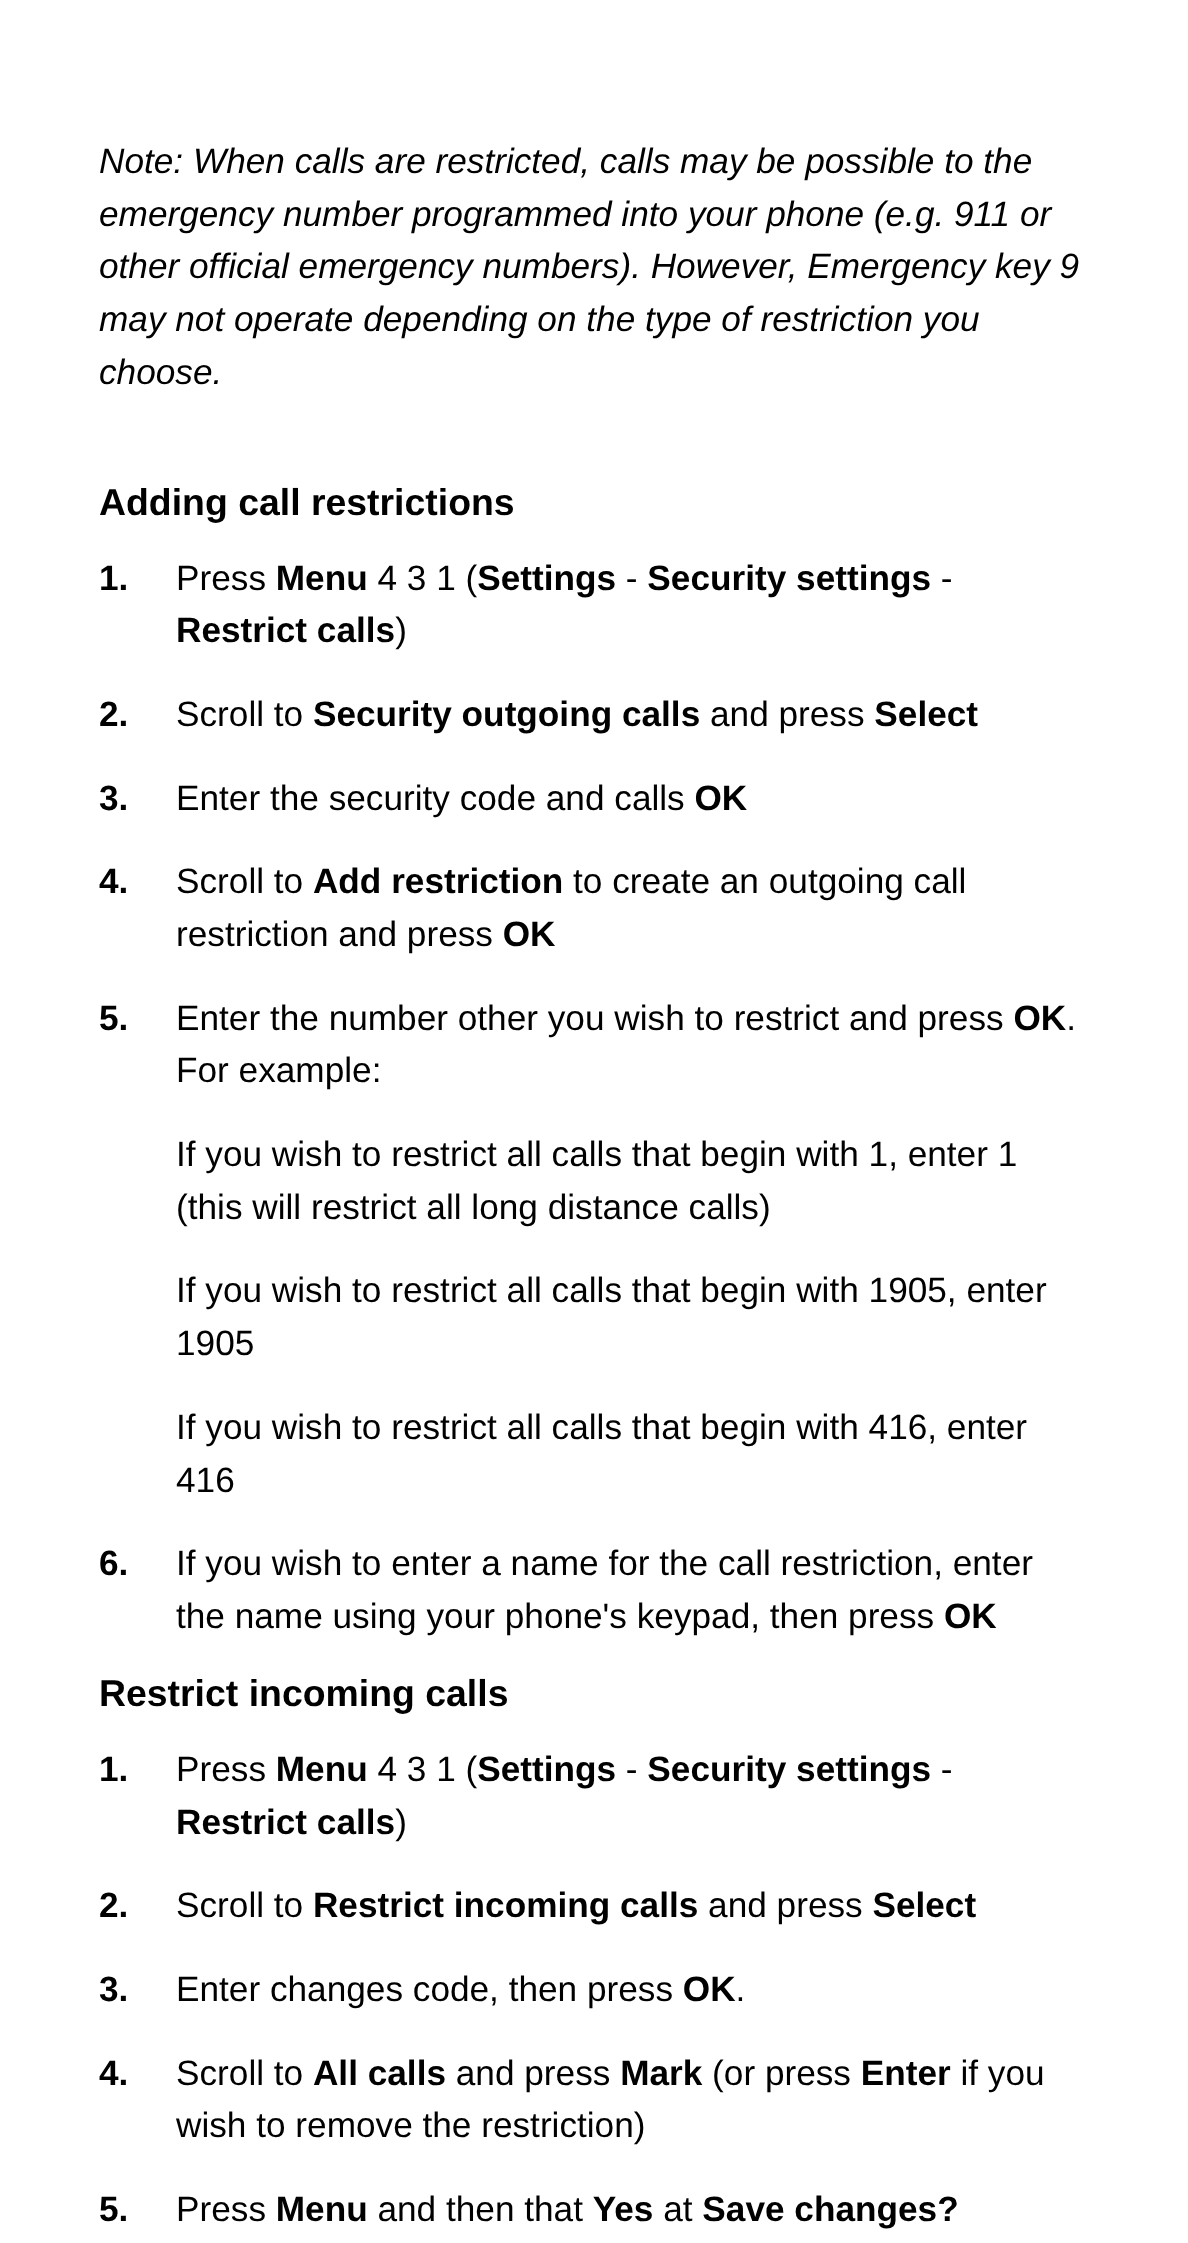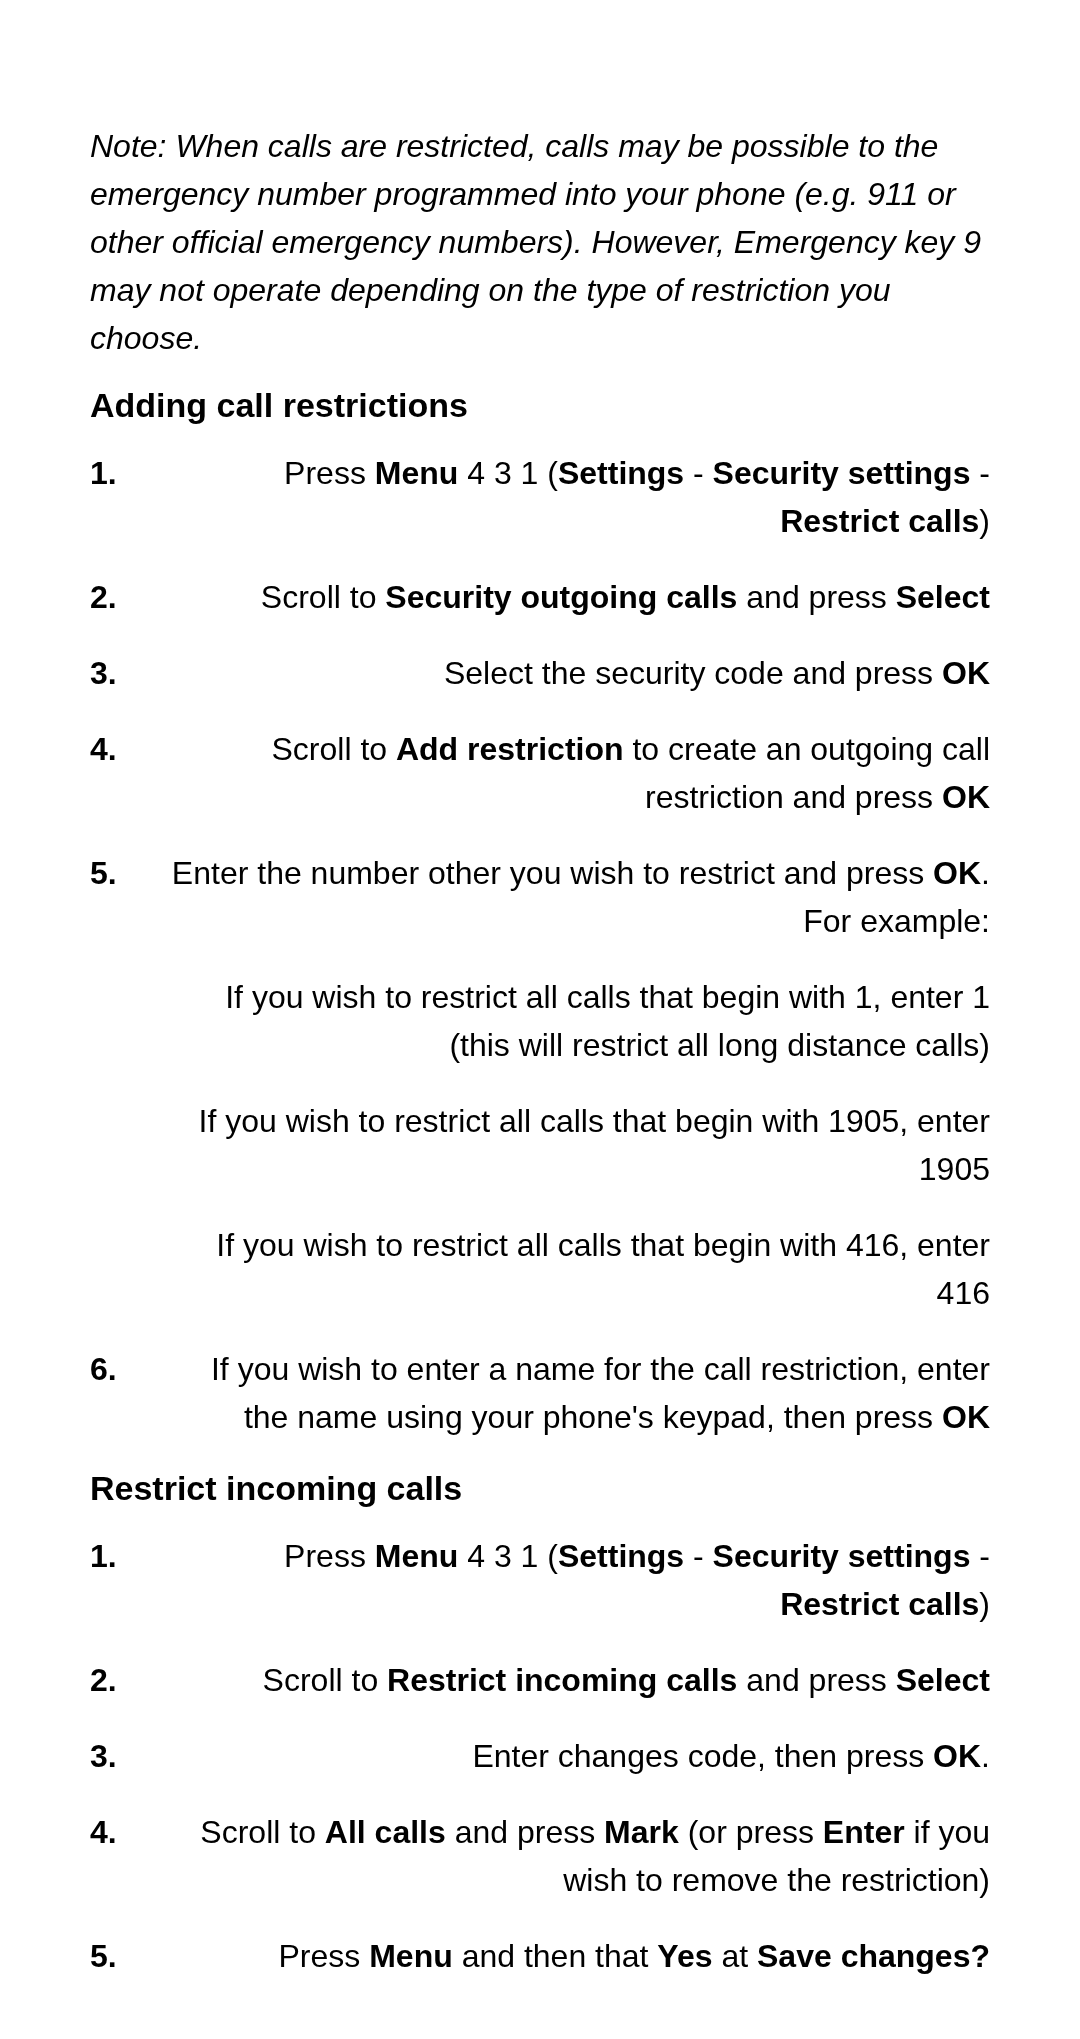--- a/index.html
+++ b/index.html
@@ -13,42 +13,41 @@
     box-sizing: border-box;
     width: 1080px;
     min-height: 2039px;
     padding: 90px 90px 60px 90px;
     position: relative;
   }
   .note {
     font-style: italic;
     font-size: 32px;
     line-height: 1.5;
-    margin-bottom: 24px;
+    margin-bottom: 76px;
   }
   .section-title {
     font-weight: bold;
     font-size: 34px;
     margin-top: 24px;
     margin-bottom: 24px;
   }
   ol.steps {
     list-style: none;
     padding: 0;
     margin: 0 0 20px 0;
     counter-reset: step;
   }
   ol.steps > li {
     counter-increment: step;
     position: relative;
     padding-left: 70px;
     font-size: 32px;
     line-height: 1.5;
     margin-bottom: 28px;
-    text-align: right;
   }
   ol.steps > li::before {
     content: counter(step) ".";
     position: absolute;
     left: 0;
     top: 0;
     font-weight: bold;
     font-size: 32px;
   }
   .sub {
@@ -65,21 +64,21 @@
 
   <div class="section-title">Adding call restrictions</div>
   <ol class="steps">
     <li>
       <span>Press </span><span class="b">Menu</span><span> 4 3 1 (</span><span class="b">Settings</span><span> - </span><span class="b">Security settings</span><span> - </span><span class="b">Restrict calls</span><span>)</span>
     </li>
     <li>
       <span>Scroll to </span><span class="b">Security outgoing calls</span><span> and press </span><span class="b">Select</span>
     </li>
     <li>
-      <span>Select the security code and press </span><span class="b">OK</span>
+      <span>Enter the security code and calls </span><span class="b">OK</span>
     </li>
     <li>
       <span>Scroll to </span><span class="b">Add restriction</span><span> to create an outgoing call restriction and press </span><span class="b">OK</span>
     </li>
     <li>
       <span>Enter the number other you wish to restrict and press </span><span class="b">OK</span><span>. For example:</span>
       <div class="sub">If you wish to restrict all calls that begin with 1, enter 1 (this will restrict all long distance calls)</div>
       <div class="sub">If you wish to restrict all calls that begin with 1905, enter 1905</div>
       <div class="sub">If you wish to restrict all calls that begin with 416, enter 416</div>
     </li>

